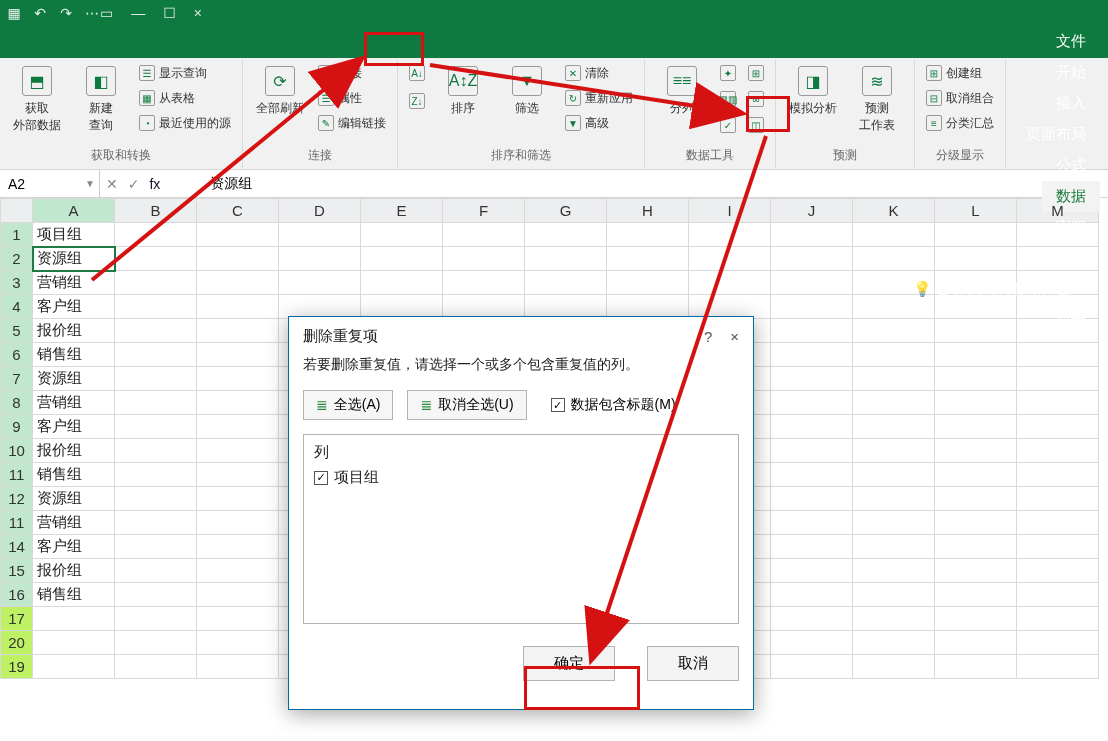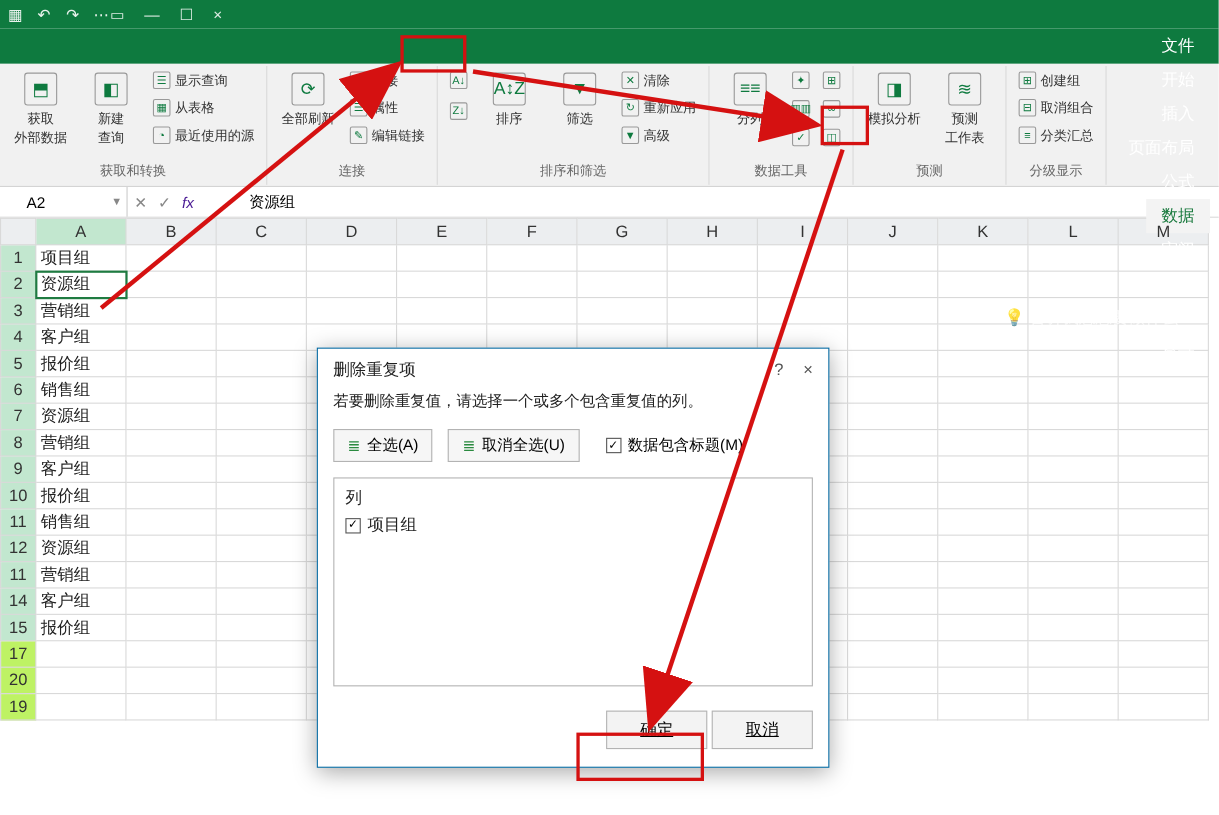--- a/index.html
+++ b/index.html
@@ -24,24 +24,24 @@
 .rgroup .gtitle{text-align:center;font-size:12px;color:#666;padding-bottom:2px;}
 .rgroup .gbody{display:flex;gap:6px;align-items:flex-start;}
 .bigbtn{display:flex;flex-direction:column;align-items:center;width:58px;padding-top:4px;gap:4px;font-size:12px;color:#333;}
 .bigbtn .ico{width:30px;height:30px;border:1px solid #999;border-radius:3px;display:flex;align-items:center;justify-content:center;font-size:16px;color:#0e7a3f;}
 .smallbtn{display:flex;align-items:center;gap:4px;font-size:12px;color:#333;height:22px;padding:0 3px;}
 .smallbtn .sico{width:16px;height:16px;border:1px solid #999;border-radius:2px;display:flex;align-items:center;justify-content:center;font-size:10px;color:#0e7a3f;}
 .vstack{display:flex;flex-direction:column;gap:3px;}
 
 
 .fbar{height:28px;border-bottom:1px solid #d4d4d4;display:flex;align-items:center;font-size:14px;background:#fff;}
-.namebox{width:100px;border-right:1px solid #ccc;height:100%;display:flex;align-items:center;padding:0 8px;position:relative;margin-left:16px;}
+.namebox{width:100px;border-right:1px solid #ccc;height:100%;display:flex;align-items:center;padding:0 8px;position:relative;}
 .namebox .ddarrow{position:absolute;right:4px;color:#888;font-size:10px;}
 .fxarea{display:flex;align-items:center;padding:0 6px;gap:10px;}
-.fxarea .fx{font-style:italic;color:#4c1d95;}
+.fxarea .fx{color:#0f172a;}
 .fxarea .fval{padding-left:40px;}
 
 
 .gridwrap{height:500px;overflow:hidden;background:#fff;}
 .grid{border-collapse:collapse;table-layout:fixed;}
 .grid th,.grid td{border:1px solid #d9d9d9;font-size:15px;color:#222;height:24px;padding:0 4px;text-align:left;background:#fff;}
 .grid .colhdr{background:#eceef0;text-align:center;color:#333;height:24px;font-weight:normal;}
 .grid .rowhdr{background:#bef264;text-align:center;color:#333;width:32px;font-weight:normal;}
 .grid .corner{background:#eceef0;width:32px;}
 .grid td.curcell{outline:2px solid #1f7b41;outline-offset:-1px;}
@@ -52,21 +52,21 @@
 .dialog{position:absolute;left:288px;top:316px;width:466px;background:#fff;border:1px solid #0369a1;box-shadow:0 4px 20px rgba(0,0,0,.35);padding:0;}
 .dialog .dtitle{display:flex;justify-content:space-between;align-items:center;padding:10px 14px 6px;font-size:15px;color:#222;}
 .dialog .dtitle .r{display:flex;gap:18px;color:#555;font-size:15px;}
 .dialog .instr{padding:4px 14px 10px;font-size:14px;color:#222;}
 .dialog .toolbar{display:flex;align-items:center;padding:6px 14px;gap:14px;}
 .dialog .tb-btn{border:1px solid #b3b3b3;background:#f6f6f6;padding:5px 12px;font-size:14px;display:flex;align-items:center;gap:6px;}
 .dialog .tb-chk{display:flex;align-items:center;gap:6px;margin-left:10px;font-size:14px;}
 .dialog .listbox{margin:8px 14px 14px;border:1px solid #b3b3b3;height:190px;padding:8px 10px;font-size:15px;color:#222;}
 .dialog .listbox .lh{margin-bottom:6px;}
 .dialog .listbox .li{display:flex;align-items:center;gap:6px;}
-.dialog .dbtns{display:flex;justify-content:flex-end;gap:4px;padding:8px 14px 16px;text-decoration:underline;}
+.dialog .dbtns{display:flex;justify-content:flex-end;gap:32px;padding:8px 14px 28px;}
 .dialog .dbtn{border:1px solid #b3b3b3;background:#f3f3f3;padding:7px 0;width:92px;text-align:center;font-size:15px;}
 
 .chkbox{width:14px;height:14px;border:1px solid #555;display:inline-flex;align-items:center;justify-content:center;font-size:11px;line-height:1;color:#000;}
 
 
 .hl{position:absolute;border:3px solid #d51111;pointer-events:none;}
 
 
 .arrows{position:absolute;left:0;top:0;width:1108px;height:741px;pointer-events:none;}
 </style>
@@ -526,20 +526,36 @@
           <td class=""></td>
           <td class=""></td>
           <td class=""></td>
           <td class=""></td>
           <td class=""></td>
           <td class=""></td>
           <td class=""></td>
           <td class=""></td>
         </tr>
         <tr>
+          <th class="rowhdr rowsel">16</th>
+          <td class="">销售组</td>
+          <td class=""></td>
+          <td class=""></td>
+          <td class=""></td>
+          <td class=""></td>
+          <td class=""></td>
+          <td class=""></td>
+          <td class=""></td>
+          <td class=""></td>
+          <td class=""></td>
+          <td class=""></td>
+          <td class=""></td>
+          <td class=""></td>
+        </tr>
+        <tr>
           <th class="rowhdr">17</th>
           <td class=""></td>
           <td class=""></td>
           <td class=""></td>
           <td class=""></td>
           <td class=""></td>
           <td class=""></td>
           <td class=""></td>
           <td class=""></td>
           <td class=""></td>

